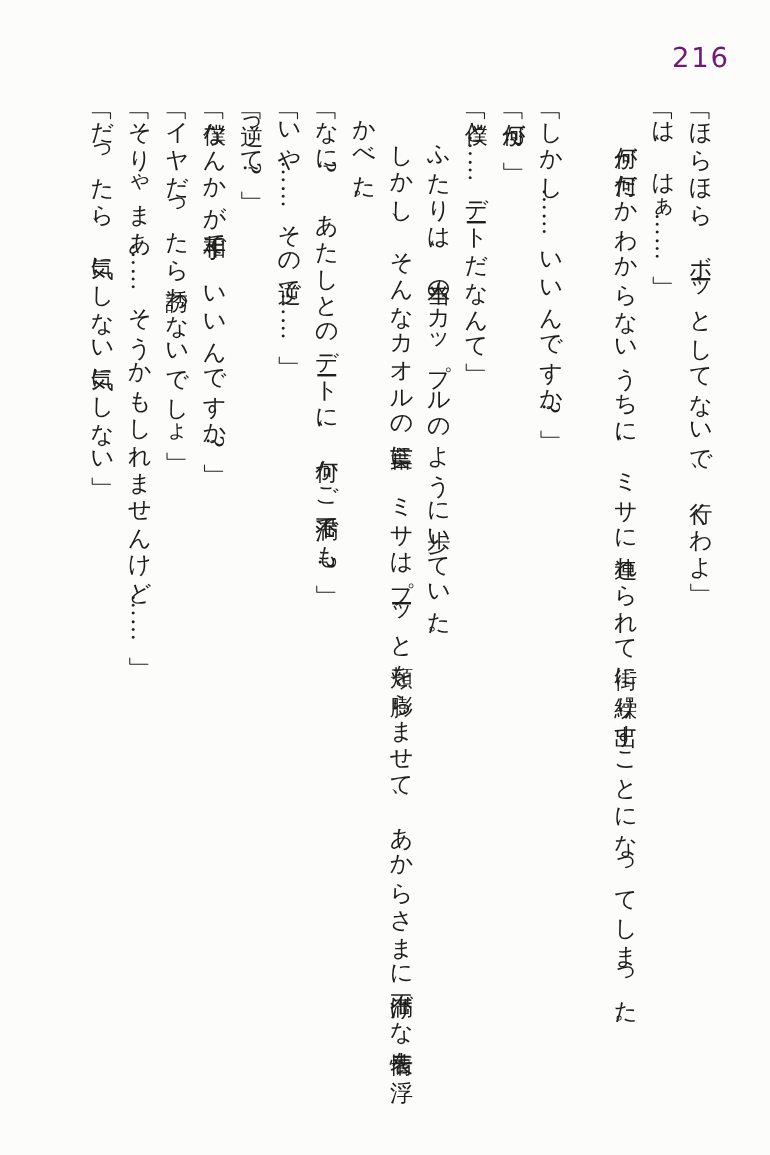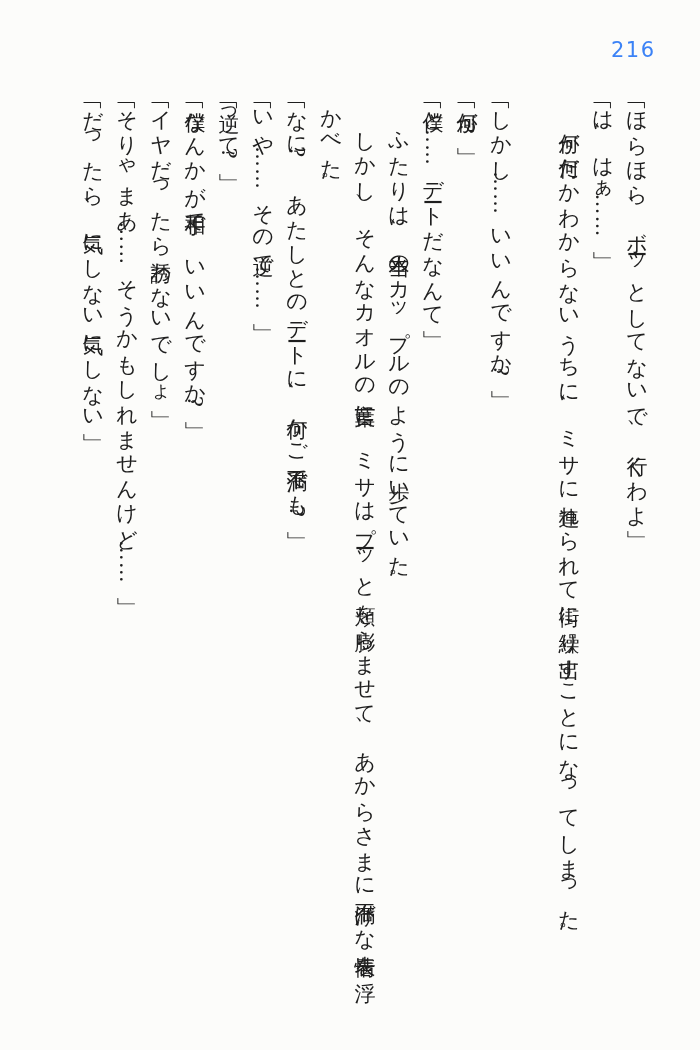--- a/index.html
+++ b/index.html
@@ -15,23 +15,23 @@
   }
   .page {
     position: absolute;
     inset: 0;
   }
   .page-number {
     position: absolute;
     top: 38px;
     left: 611px;
     font-family: "DejaVu Sans", "Liberation Sans", sans-serif;
-    font-size: 21px;
+    font-size: 25px;
     letter-spacing: 1.5px;
-    color: #3b82f6;
+    color: #701a75;
   }
   .text-block {
     position: absolute;
     top: 95px;
     right: 46px;
     height: 886px;
     writing-mode: vertical-rl;
     text-orientation: mixed;
     font-family: "DejaVu Serif", "Liberation Serif", serif;
     font-size: 21px;

